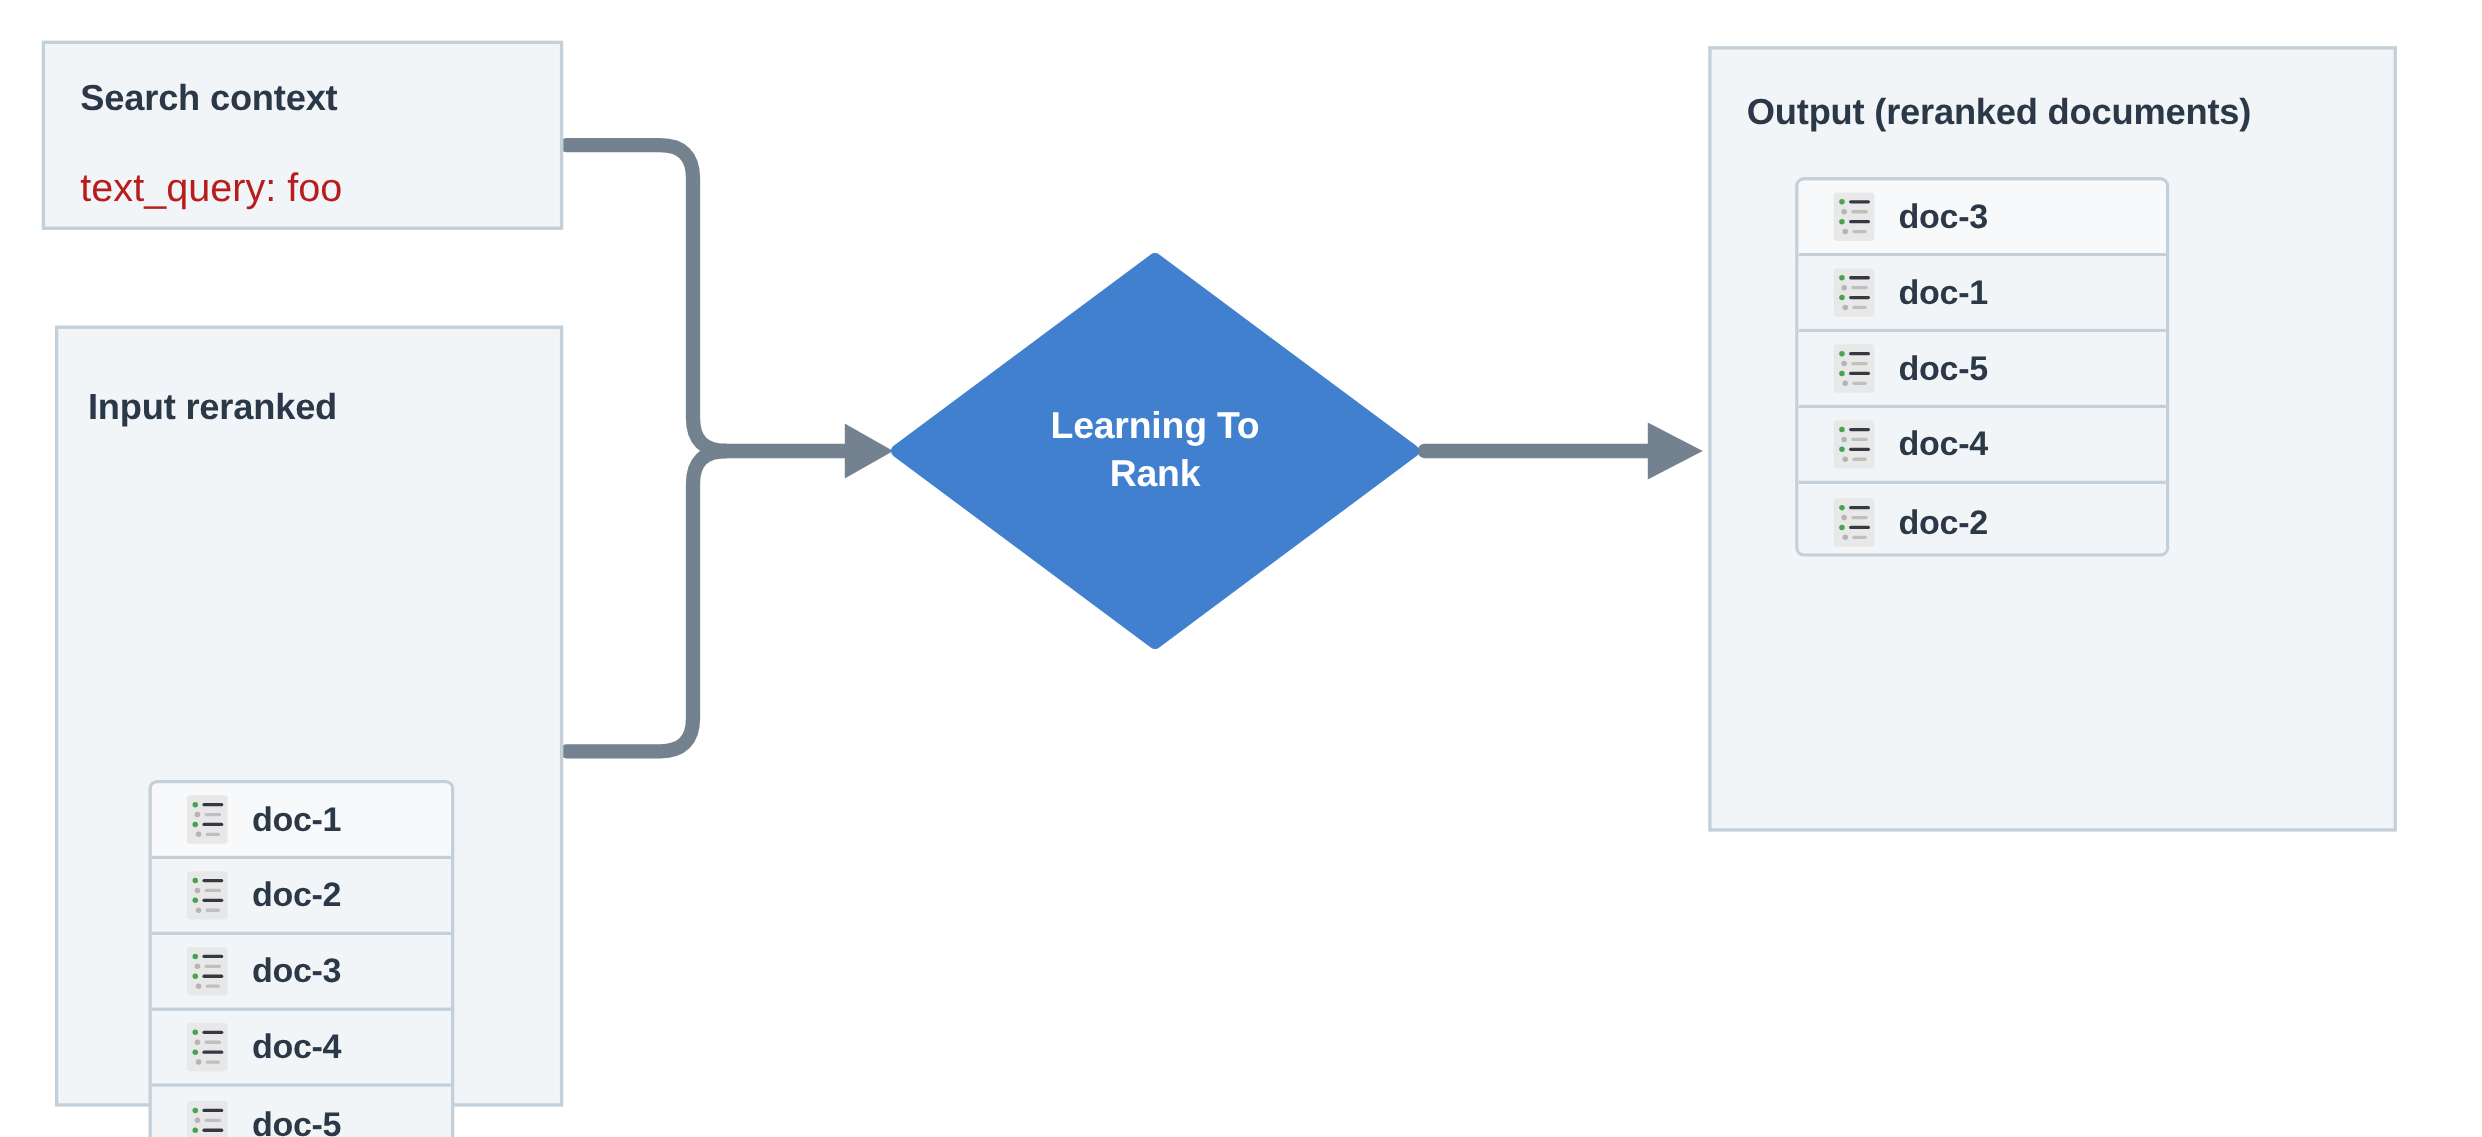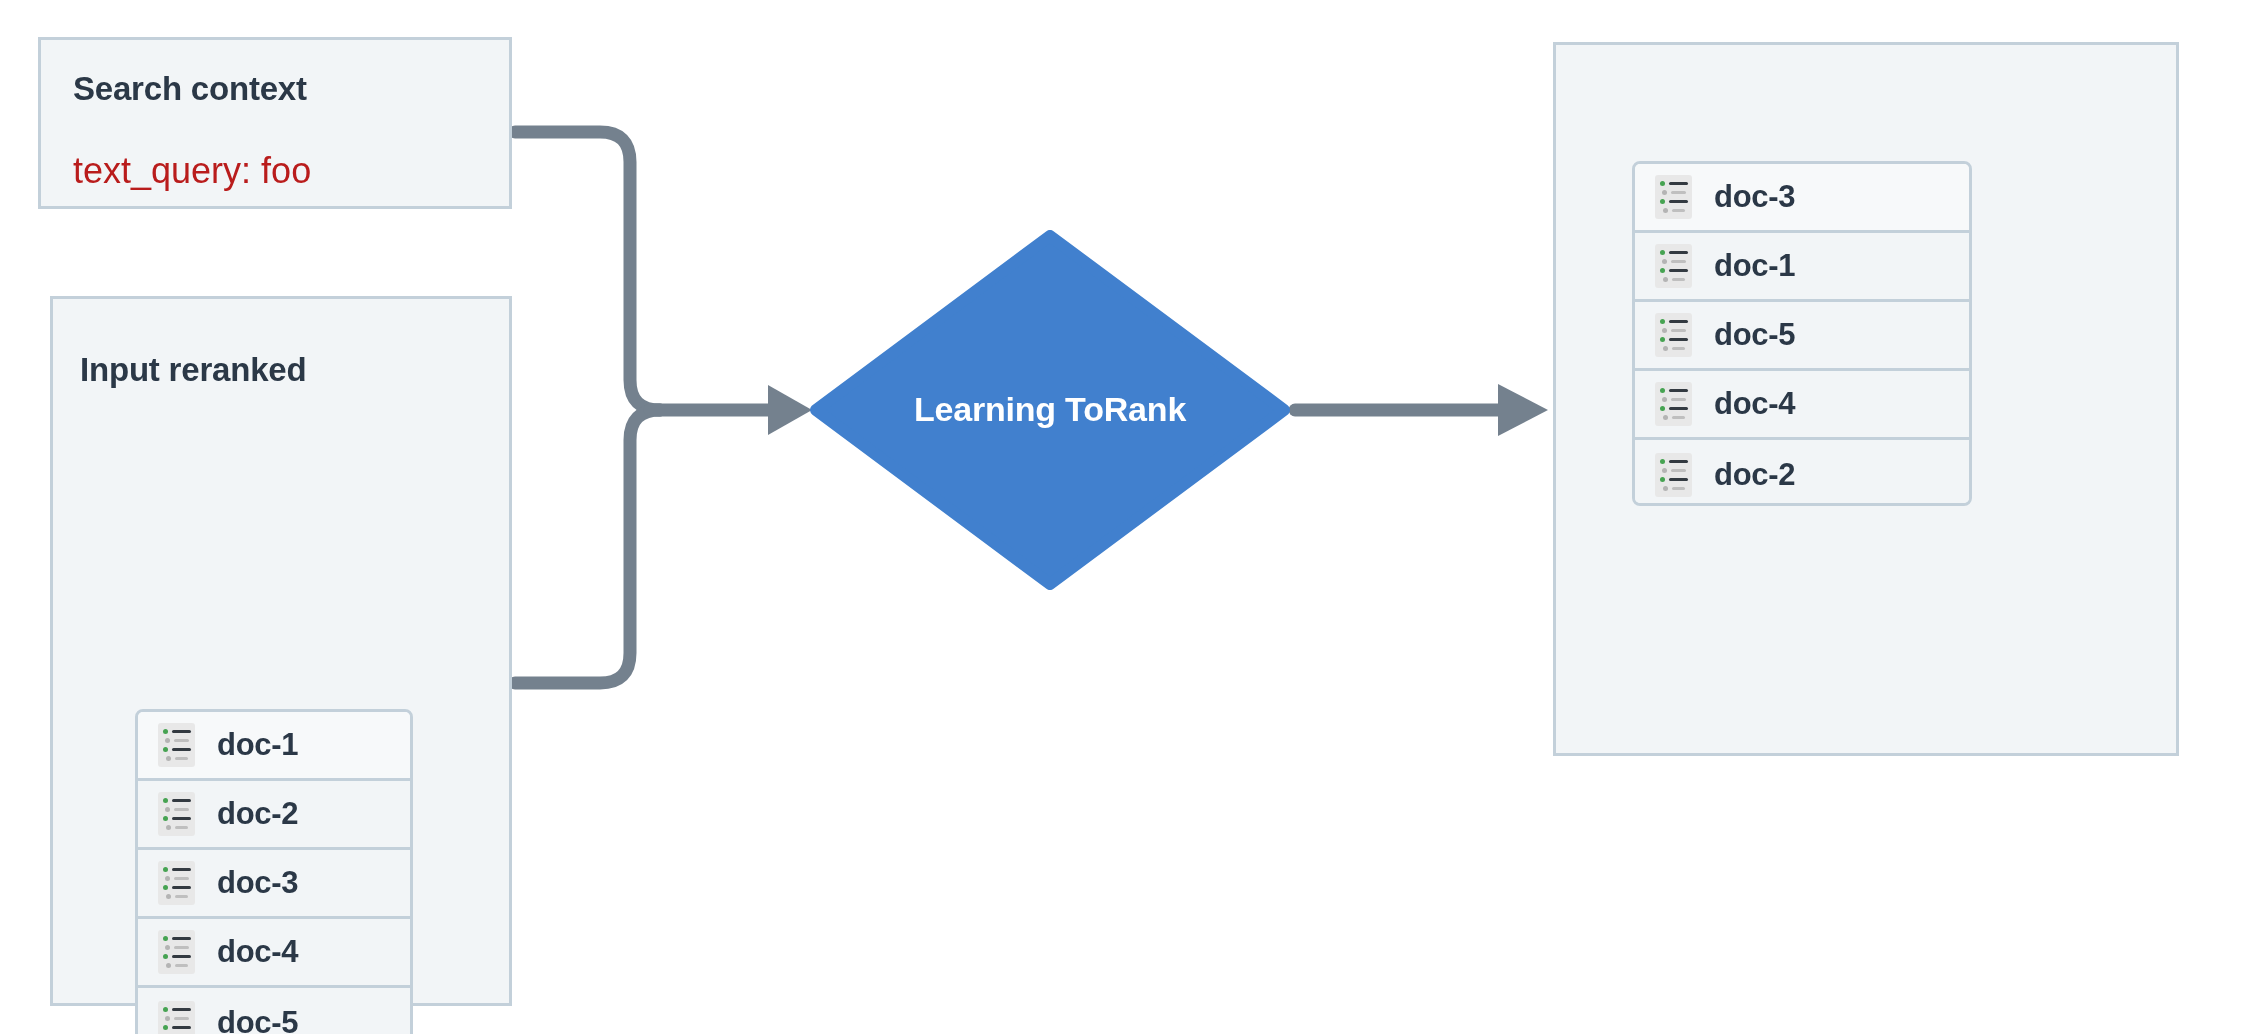--- a/index.html
+++ b/index.html
@@ -64,21 +64,21 @@
   }
   #input-doc-stack  { left: 82px;  top: 410px; width: 278px; height: 345px; }
   #output-doc-stack { left: 76px;  top: 116px; width: 340px; height: 345px; }
 
   .doc-row {
     display: flex;
     align-items: center;
     height: 69px;
     box-sizing: border-box;
     border-bottom: 3px solid #c3d0da;
-    padding-left: 20px;
+    padding-left: 32px;
     background: #f2f5f7;
   }
   .doc-row:last-child { border-bottom: none; }
   #input-doc-stack .doc-row:first-child { background: #f7f9fa; }
   #output-doc-stack .doc-row:first-child { background: #f7f9fa; }
 
   .doc-label {
     font-size: 31px;
     font-weight: bold;
     color: #2b3847;
@@ -132,21 +132,21 @@
     height: 360px;
   }
   #ltr-node .diamond-shape {
     position: absolute;
     inset: 0;
   }
   #ltr-node .diamond-label {
     position: absolute;
     inset: 0;
     display: flex;
-    flex-direction: row;
+    flex-direction: column;
     align-items: center;
     justify-content: center;
     color: #ffffff;
     font-size: 34px;
     font-weight: bold;
     line-height: 1.28;
     text-align: right;
     letter-spacing: -0.2px;
     pointer-events: none;
   }
@@ -298,20 +298,21 @@
     <svg class="diamond-shape" viewBox="0 0 480 360" width="480" height="360" aria-hidden="true">
       <path d="M 240 6 L 474 180 L 240 354 L 6 180 Z" fill="#4180ce" stroke="#4180ce" stroke-width="12" stroke-linejoin="round"></path>
     </svg>
     <div class="diamond-label">
       <span>Learning To</span>
       <span>Rank</span>
     </div>
   </div>
 
   <div class="panel" id="output-panel">
+    <div class="panel-title">Output (reranked documents)</div>
     <div class="doc-stack" id="output-doc-stack">
         <div class="doc-row">
           <span class="doc-icon">
             <span class="ico-line strong">
               <span class="bullet"></span>
               <span class="bar"></span>
             </span>
             <span class="ico-line weak">
               <span class="bullet"></span>
               <span class="bar"></span>

